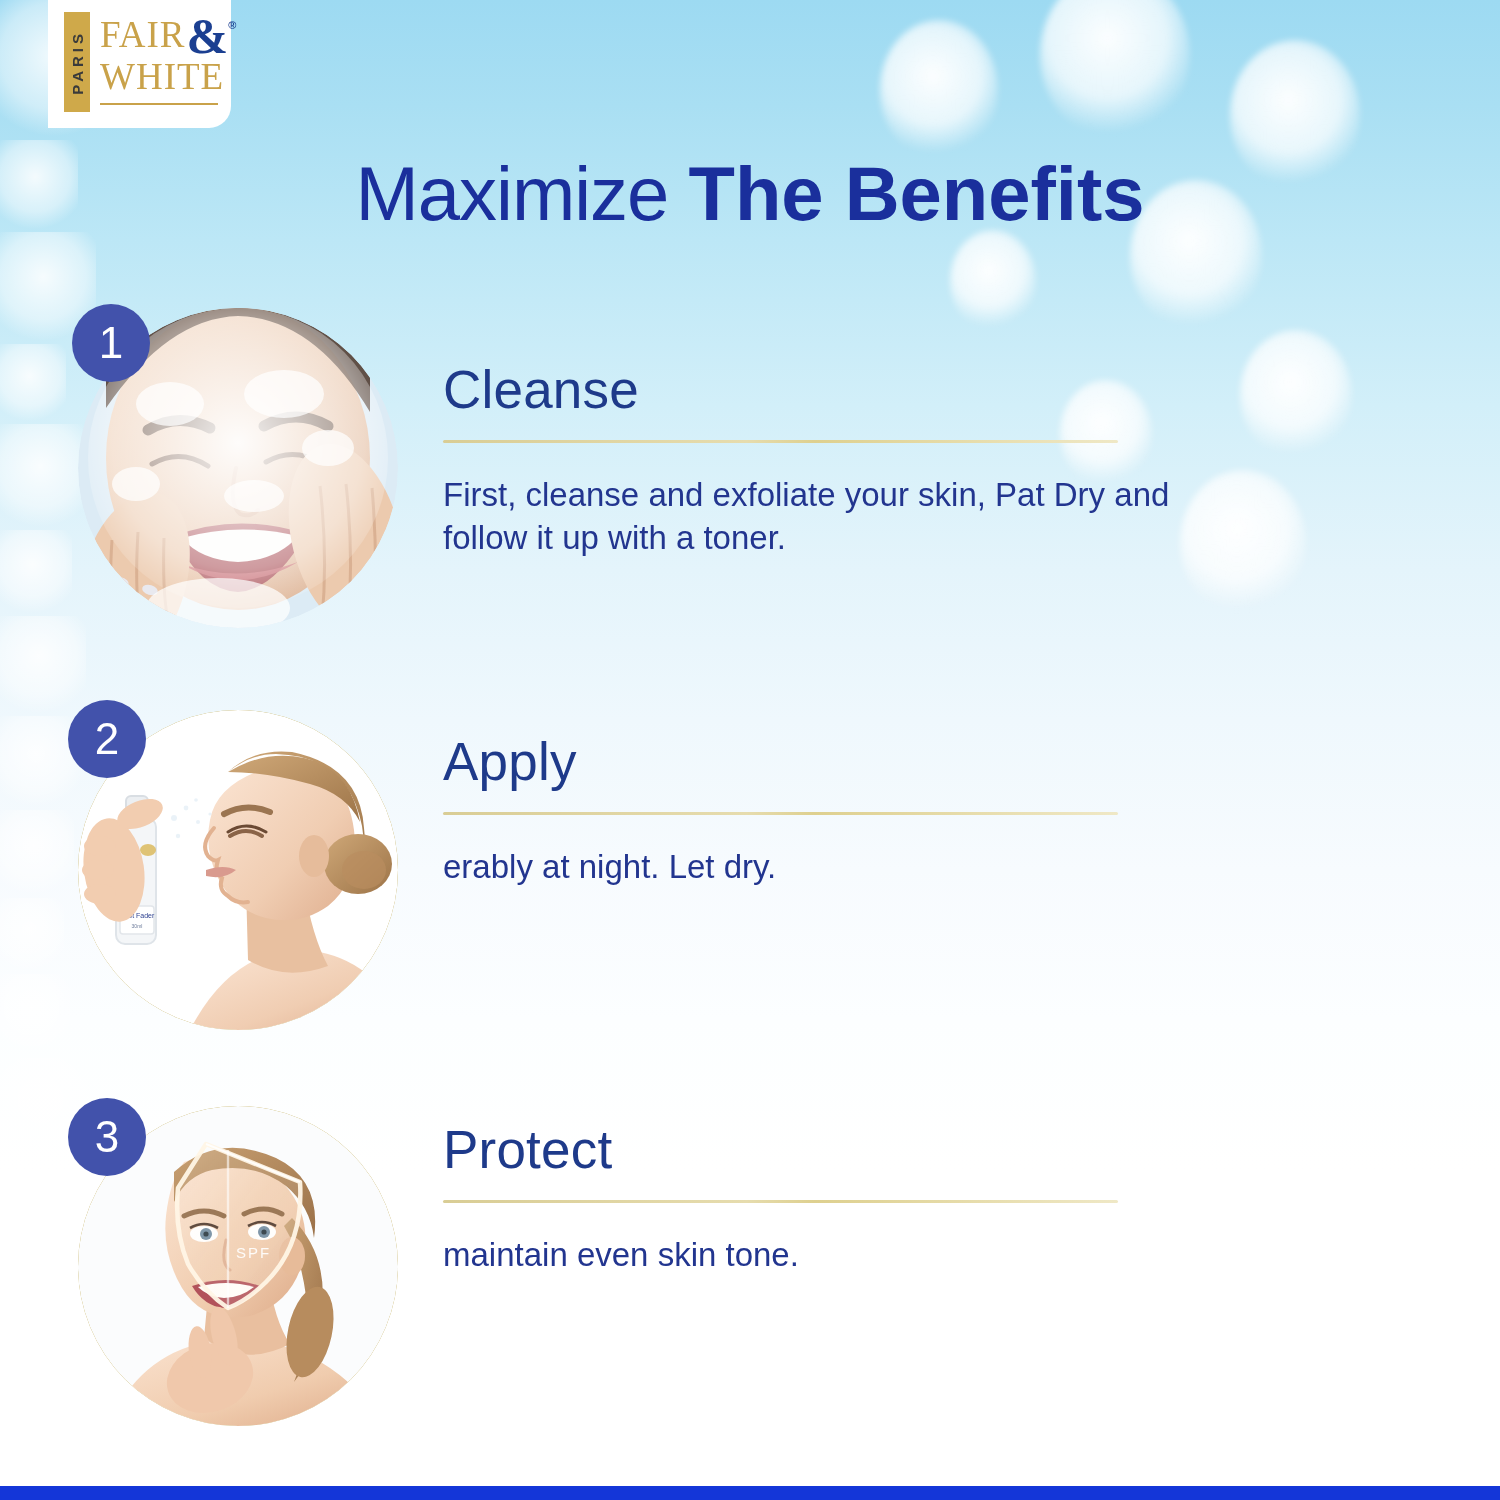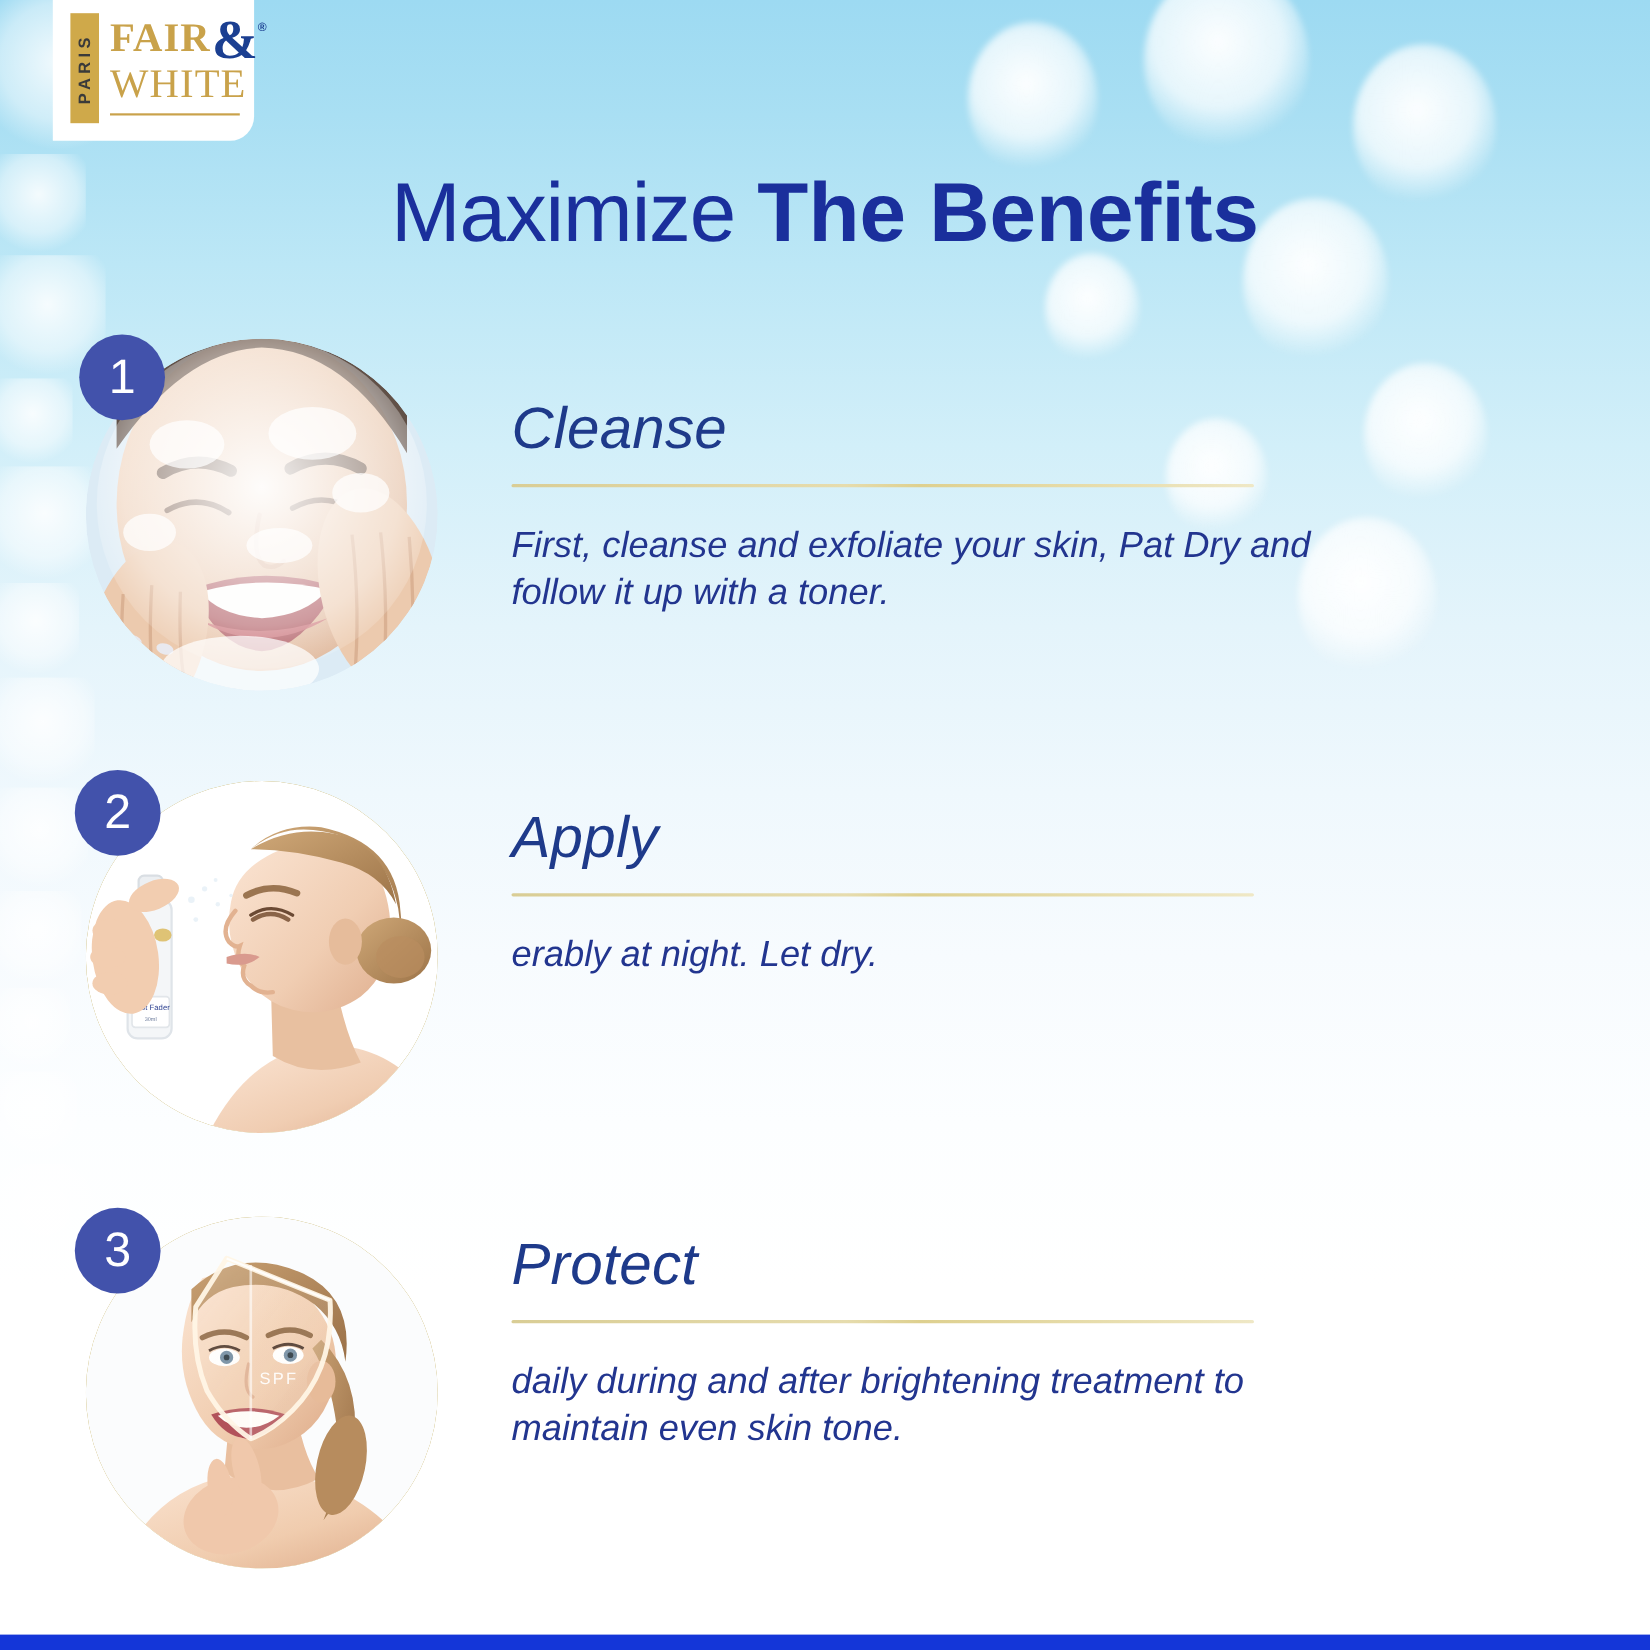--- a/index.html
+++ b/index.html
@@ -52,21 +52,21 @@
   }
   #paris-bar span {
     writing-mode:vertical-rl; transform:rotate(180deg);
     font-size:15px; font-weight:700; letter-spacing:4px;
     color:#3a3a3a; font-family:"Liberation Sans", sans-serif;
   }
   #logo-words { position:relative; padding-left:10px; padding-top:14px; }
   .lw-row { display:flex; align-items:flex-start; line-height:.92; }
   #lw-fair {
     font-family:"Liberation Serif", serif;
-    font-weight:700; font-size:37px; letter-spacing:1px; color:#c9a24a;
+    font-weight:400; font-size:37px; letter-spacing:1px; color:#c9a24a;
   }
   #lw-amp {
     font-family:"Liberation Serif", serif;
     font-weight:700; font-size:50px; color:#1b3f91; line-height:.72; margin-left:1px;
   }
   #lw-reg { font-size:11px; color:#1b3f91; font-weight:700; margin-top:2px; }
   #lw-white {
     font-family:"Liberation Serif", serif;
     font-weight:400; font-size:37px; letter-spacing:1px; color:#c9a24a; margin-top:1px;
   }
@@ -96,21 +96,21 @@
 
   .badge {
     position:absolute; left:-6px; top:-4px;
     width:78px; height:78px; border-radius:50%;
     background:#4252ab; color:#ffffff;
     display:flex; align-items:center; justify-content:center;
     font-size:44px; font-weight:400; z-index:3;
     font-family:"Liberation Sans", sans-serif;
   }
 
-  .txt { position:absolute; left:465px; width:980px;font-style:italic; }
+  .txt { position:absolute; left:443px; width:980px; }
   #step1 .txt { top:72px; }
   #step2 .txt { top:42px; }
   #step3 .txt { top:34px; }
 
   .head {
     color:#1e3a8a; font-size:53px; font-weight:400; line-height:1.05;
     letter-spacing:.2px;
   }
   .rule {
     width:675px; height:3px; margin-top:22px;
@@ -424,19 +424,18 @@
     </div>
   </div>
   <div class="badge" style="left:68px; top:10px;">
     <span>3</span>
   </div>
 
   <div class="txt">
     <div class="head">Protect</div>
     <div class="rule"></div>
     <div class="body">
-      <div>daily during and after brightening treatment to</div>
       <div>maintain even skin tone.</div>
     </div>
   </div>
 </section>
 
 <div id="footer-bar"></div>
 
 </body></html>

